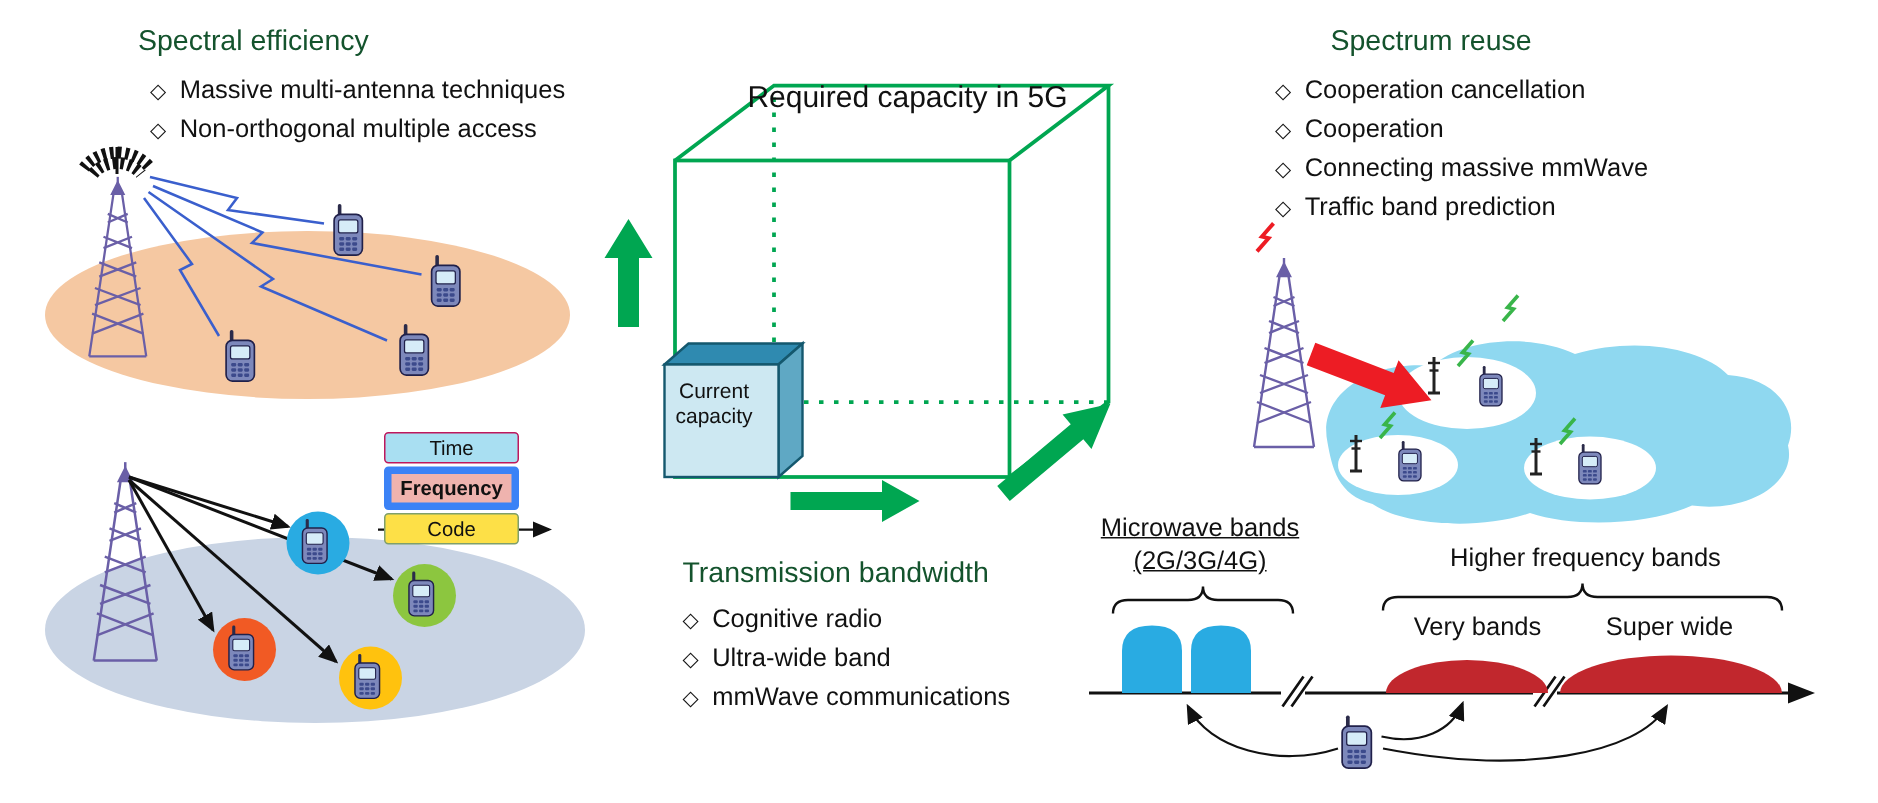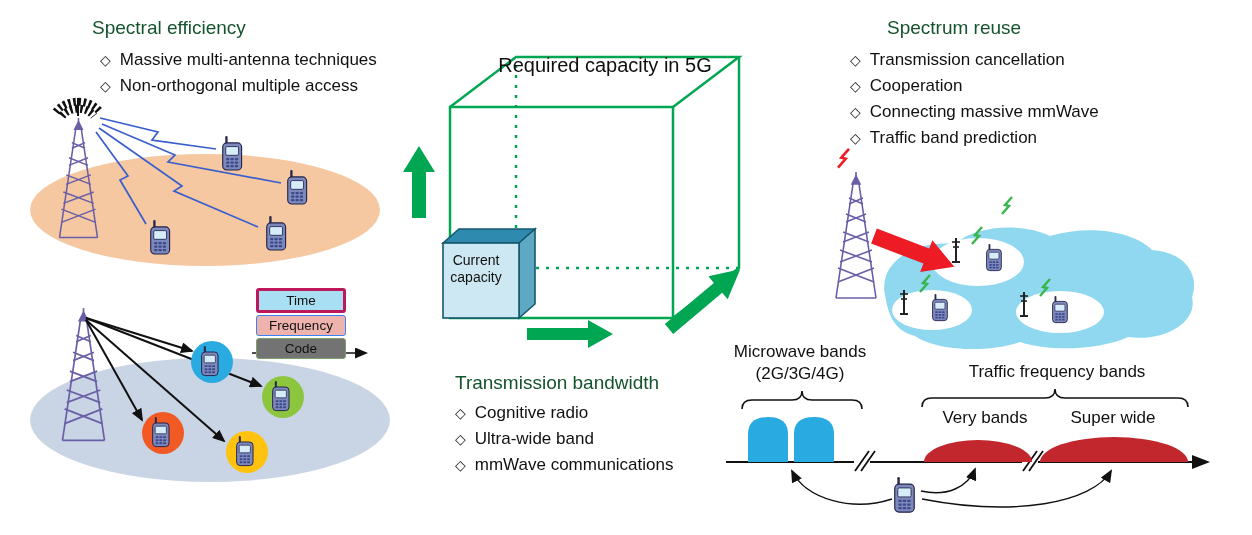--- a/index.html
+++ b/index.html
@@ -9,23 +9,23 @@
   .overlay{position:absolute;white-space:nowrap;}
   .sec-title{font-size:19px;color:#14532d;}
   .fig-title{font-size:20px;color:#111;text-align:center;}
   .items .item{display:flex;align-items:baseline;font-size:17px;color:#111;line-height:26px;}
   .items .diamond{margin-right:9px;font-size:14px;color:#111;}
   .current-label{font-size:14px;line-height:17px;color:#111;text-align:center;}
   .axis-label{font-size:17px;color:#111;text-align:center;line-height:22px;}
   .legend{width:90px;}
   .legend .box{height:19px;margin-bottom:2px;border-radius:3px;font-size:13.5px;
                display:flex;align-items:center;justify-content:center;color:#111;}
-  .legend .time{background:#A9DFF2;border:3px solid #be185d;}
-  .legend .frequency{background:#EFB3AE;border:1px solid #3b82f6;}
-  .legend .code{background:#737373;border:1px solid #7F9F6B;}
+  .legend .time{background:#A9DFF2;border:1px solid #be185d;}
+  .legend .frequency{background:#EFB3AE;border:5px solid #3b82f6;font-weight:bold;}
+  .legend .code{background:#fde047;border:1px solid #7F9F6B;}
 </style>
 </head>
 <body>
 
 <div class="canvas">
 
   <svg class="art" viewBox="0 0 1252 535">
     <defs>
       <marker id="ah" markerUnits="userSpaceOnUse" markerWidth="13" markerHeight="11" refX="11" refY="5.5" orient="auto">
         <path d="M0,0 L13,5.5 L0,11 Z" fill="#111"></path>
@@ -228,21 +228,21 @@
       <span class="diamond">◇</span>
       <span>mmWave communications</span>
     </div>
   </div>
 
   <div class="overlay sec-title" style="left:845px;top:17px;margin-left:42px;">Spectrum reuse</div>
 
   <div class="overlay items" style="left:850px;top:47px;">
     <div class="item">
       <span class="diamond">◇</span>
-      <span>Transmission cancellation</span>
+      <span>Cooperation cancellation</span>
     </div>
     <div class="item">
       <span class="diamond">◇</span>
       <span>Cooperation</span>
     </div>
     <div class="item">
       <span class="diamond">◇</span>
       <span>Connecting massive mmWave</span>
     </div>
     <div class="item">
@@ -250,24 +250,24 @@
       <span>Traffic band prediction</span>
     </div>
   </div>
 
   <div class="overlay legend" style="left:256px;top:288px;">
     <div class="box time">Time</div>
     <div class="box frequency">Frequency</div>
     <div class="box code">Code</div>
   </div>
 
-  <div class="overlay axis-label" style="left:715px;top:341px;width:170px;">
+  <div class="overlay axis-label" style="left:715px;top:341px;width:170px;text-decoration:underline;">
     <div>Microwave bands</div>
     <div>(2G/3G/4G)</div>
   </div>
 
-  <div class="overlay axis-label" style="left:947px;top:361px;width:220px;">Traffic frequency bands</div>
+  <div class="overlay axis-label" style="left:947px;top:361px;width:220px;">Higher frequency bands</div>
 
   <div class="overlay axis-label" style="left:932px;top:407px;width:106px;">Very bands</div>
 
   <div class="overlay axis-label" style="left:1056px;top:407px;width:114px;">Super wide</div>
 
 </div>
 
 </body></html>

